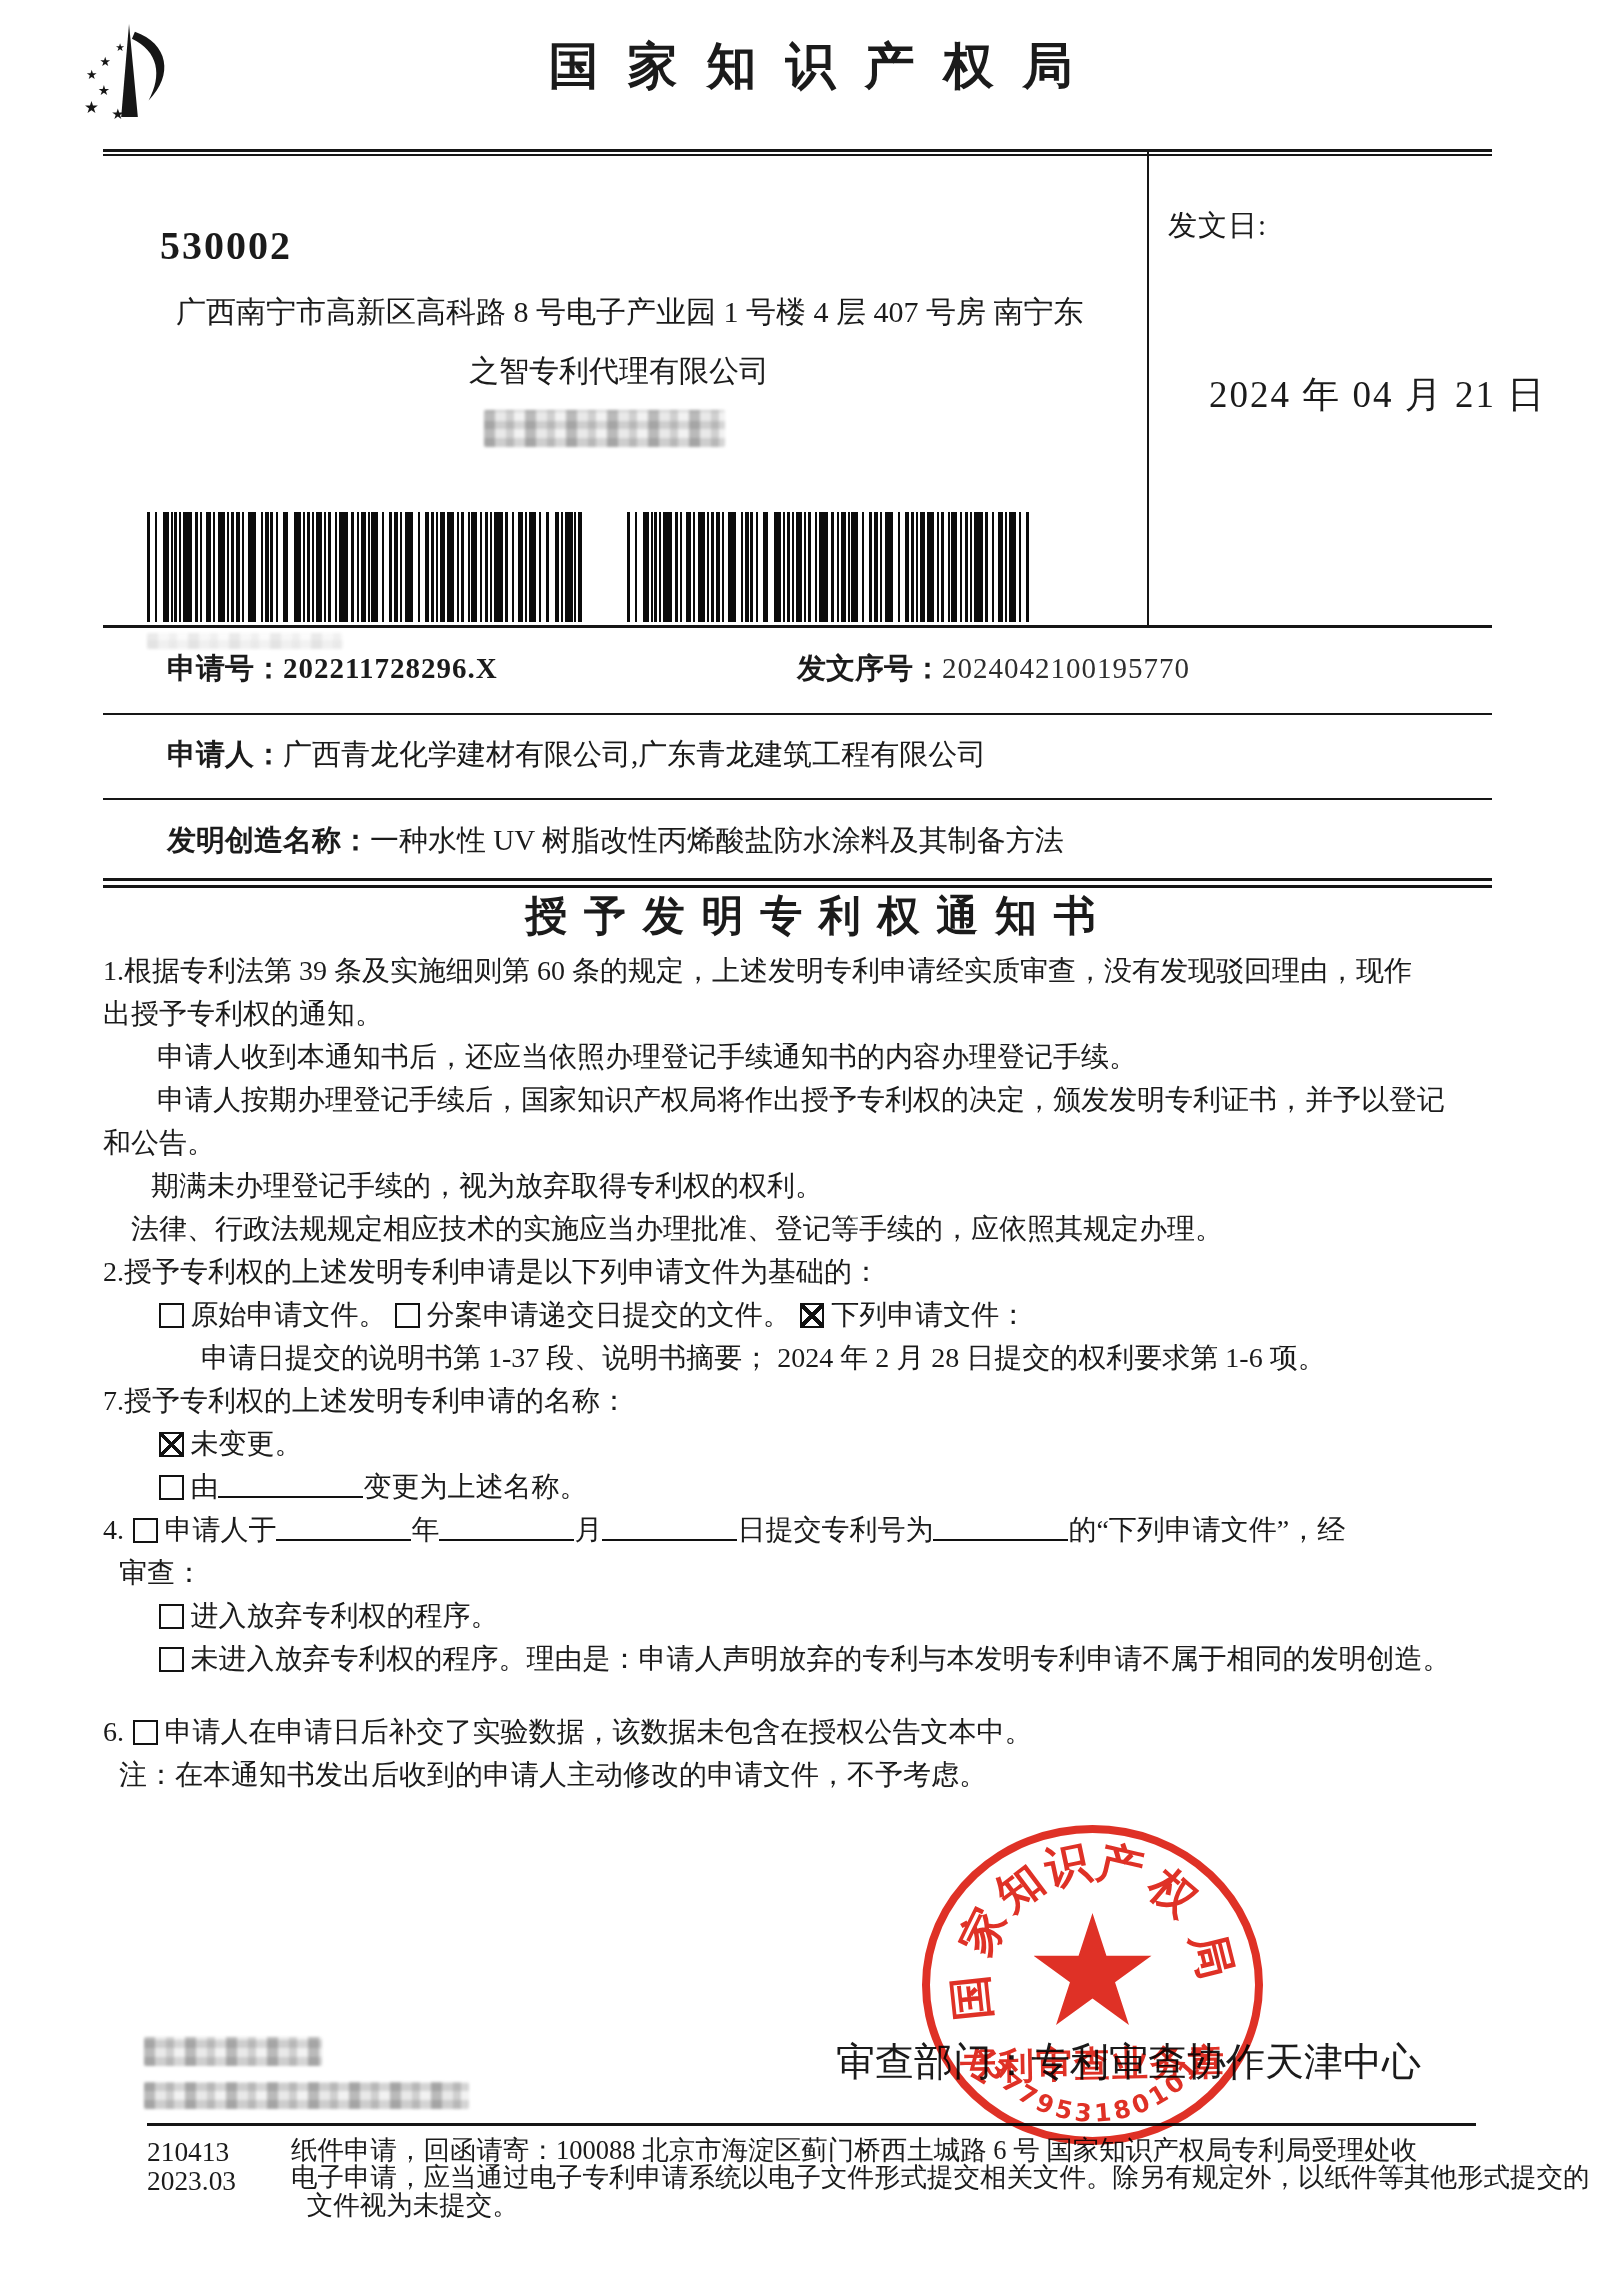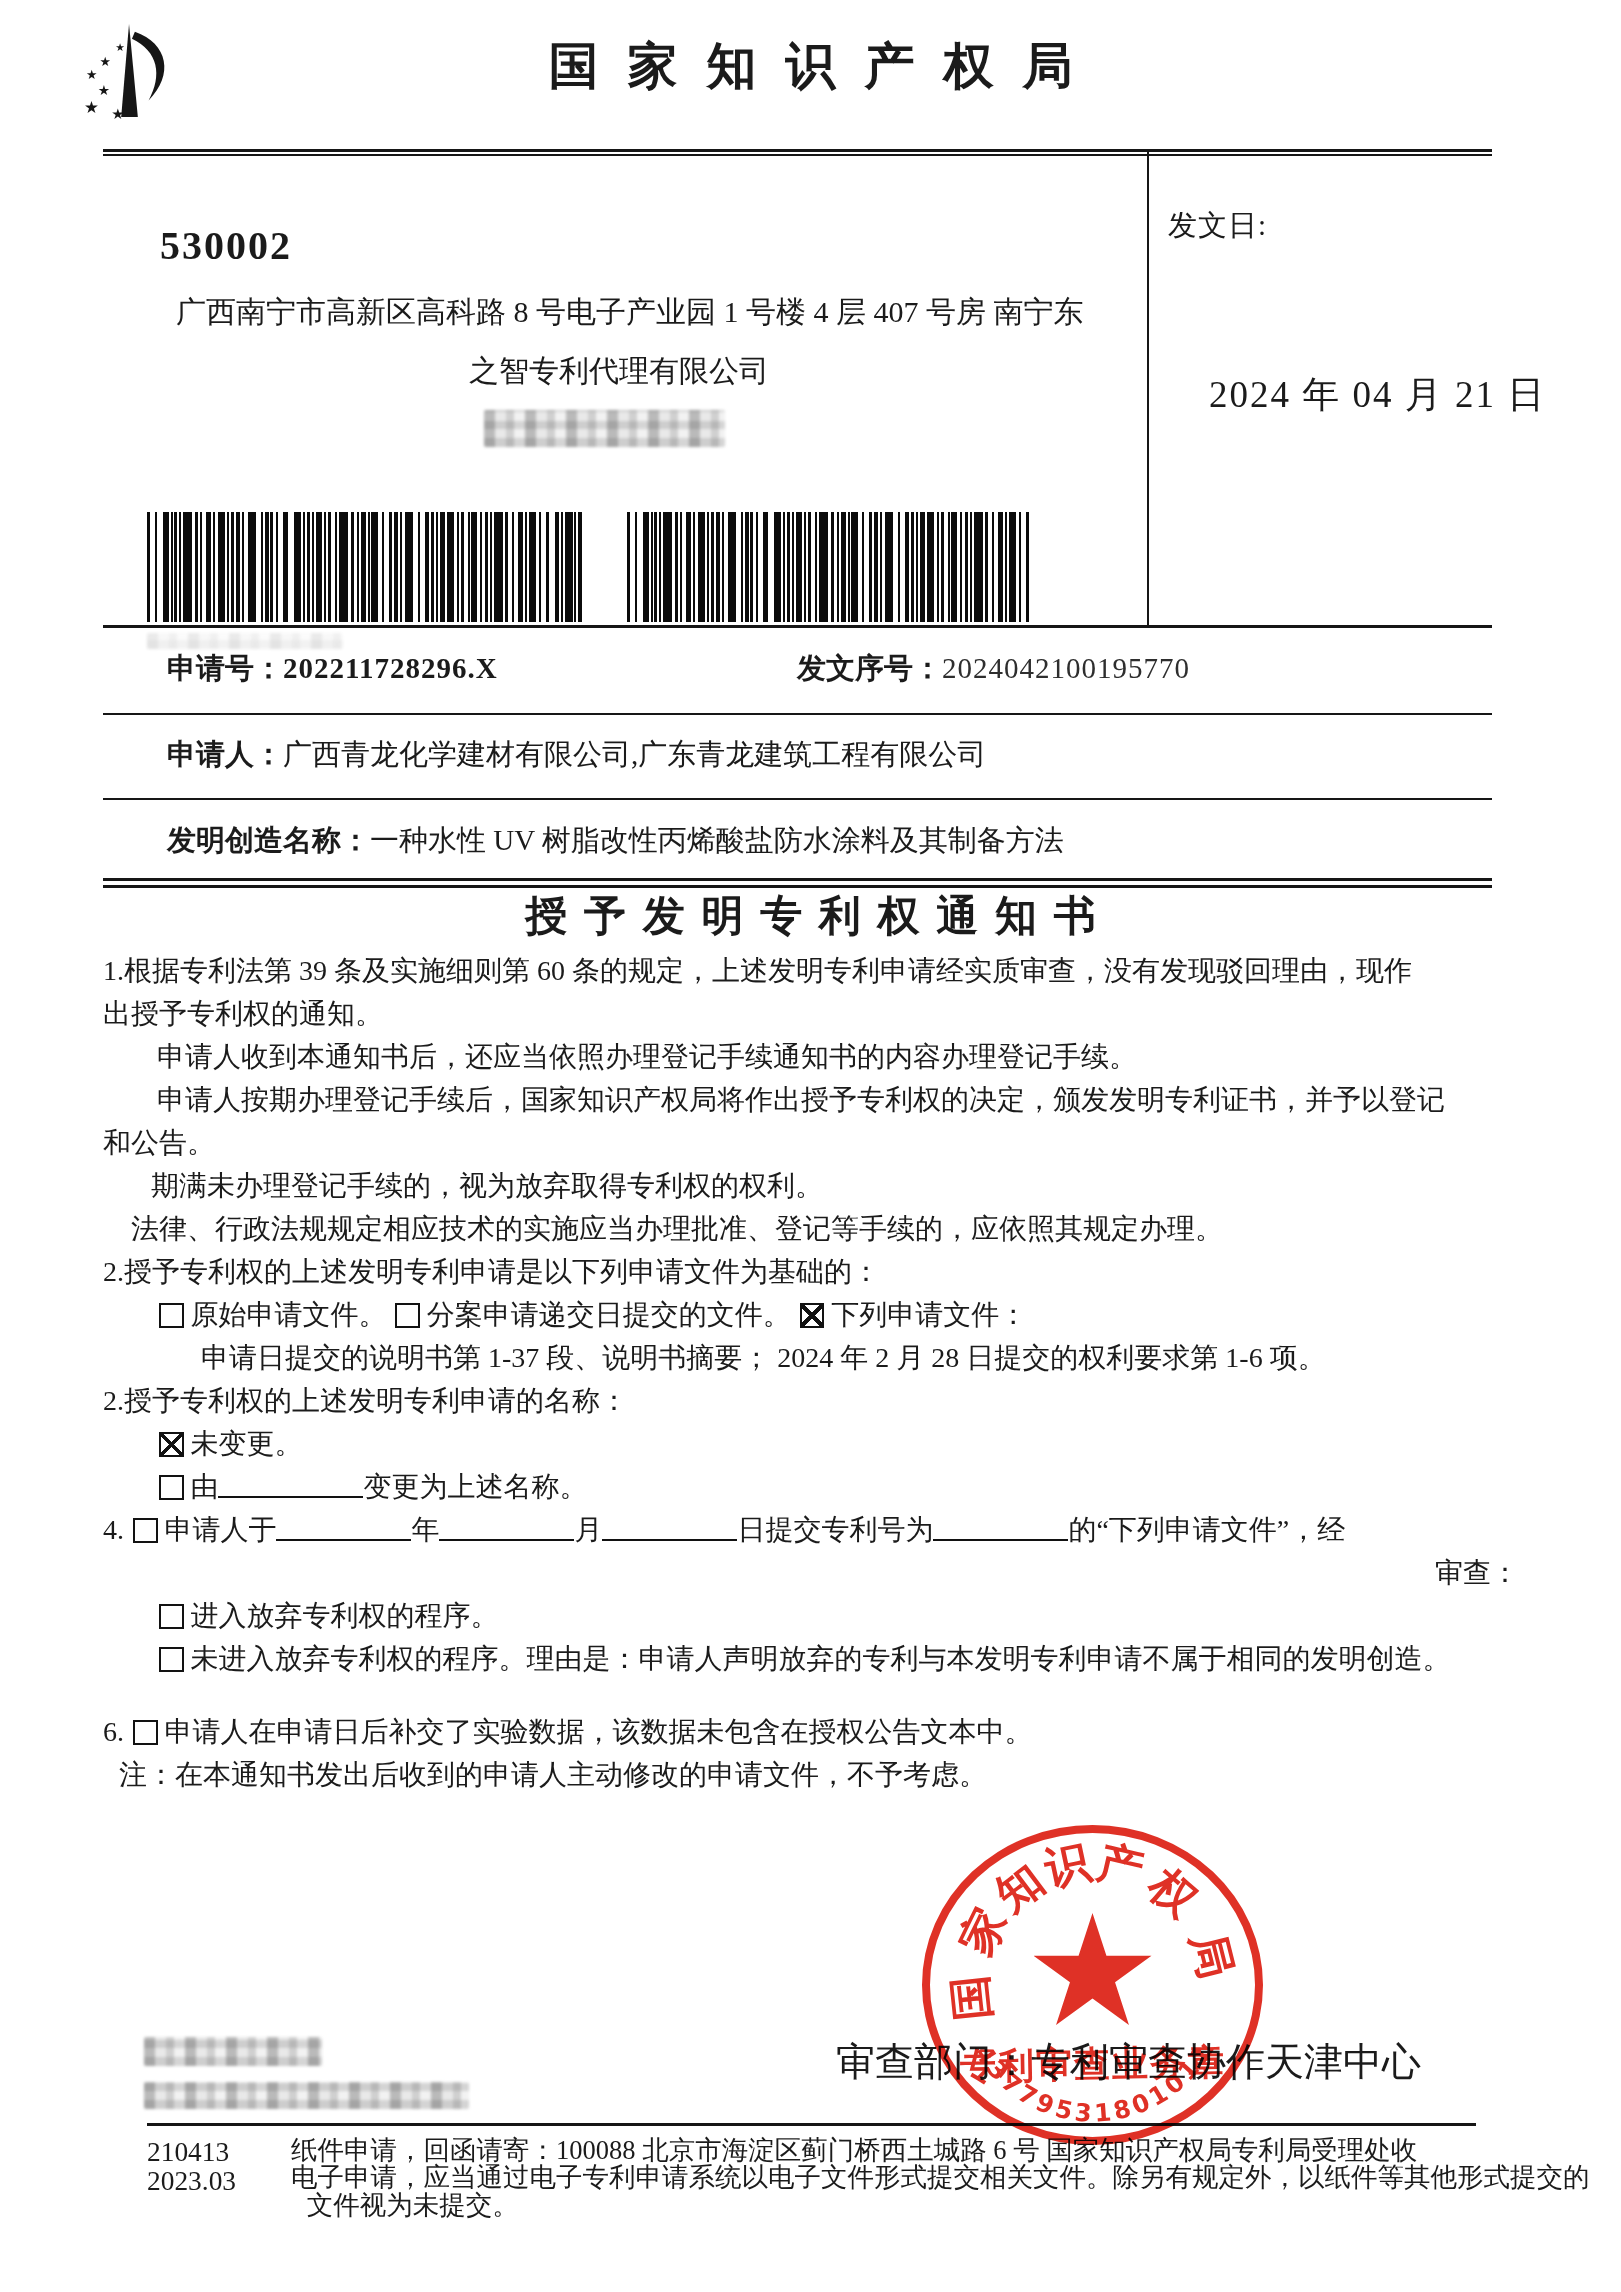--- a/index.html
+++ b/index.html
@@ -286,25 +286,25 @@
       <div class="nline" style="margin-left: 0px;"><span>1.根据专利法第 39 条及实施细则第 60 条的规定，上述发明专利申请经实质审查，没有发现驳回理由，现作</span></div>
       <div class="nline" style="margin-left: 0px;"><span>出授予专利权的通知。</span></div>
       <div class="nline" style="margin-left: 54px;"><span>申请人收到本通知书后，还应当依照办理登记手续通知书的内容办理登记手续。</span></div>
       <div class="nline" style="margin-left: 54px;"><span>申请人按期办理登记手续后，国家知识产权局将作出授予专利权的决定，颁发发明专利证书，并予以登记</span></div>
       <div class="nline" style="margin-left: 0px;"><span>和公告。</span></div>
       <div class="nline" style="margin-left: 48px;"><span>期满未办理登记手续的，视为放弃取得专利权的权利。</span></div>
       <div class="nline" style="margin-left: 28px;"><span>法律、行政法规规定相应技术的实施应当办理批准、登记等手续的，应依照其规定办理。</span></div>
       <div class="nline" style="margin-left: 0px;"><span>2.授予专利权的上述发明专利申请是以下列申请文件为基础的：</span></div>
       <div class="nline" style="margin-left: 54px;"><span class="cb"></span><span>原始申请文件。 </span><span class="cb"></span><span>分案申请递交日提交的文件。 </span><span class="cb x"></span><span>下列申请文件：</span></div>
       <div class="nline" style="margin-left: 98px;"><span>申请日提交的说明书第 1-37 段、说明书摘要； 2024 年 2 月 28 日提交的权利要求第 1-6 项。</span></div>
-      <div class="nline" style="margin-left: 0px;"><span>2.授予专利权的上述发明专利申请的名称：</span></div>
+      <div class="nline" style="margin-left: 0px;"><span>7.授予专利权的上述发明专利申请的名称：</span></div>
       <div class="nline" style="margin-left: 54px;"><span class="cb x"></span><span>未变更。</span></div>
       <div class="nline" style="margin-left: 54px;"><span class="cb"></span><span>由</span><span class="blank" style="width: 145px;"></span><span>变更为上述名称。</span></div>
       <div class="nline" style="margin-left: 0px;"><span>4. </span><span class="cb"></span><span>申请人于</span><span class="blank" style="width: 135px;"></span><span>年</span><span class="blank" style="width: 135px;"></span><span>月</span><span class="blank" style="width: 135px;"></span><span>日提交专利号为</span><span class="blank" style="width: 135px;"></span><span>的“下列申请文件”，经</span></div>
-      <div class="nline" style="margin-left: 4px; text-align: right;"><span>审查：</span></div>
+      <div class="nline" style="margin-left: 16px;"><span>审查：</span></div>
       <div class="nline" style="margin-left: 54px;"><span class="cb"></span><span>进入放弃专利权的程序。</span></div>
       <div class="nline" style="margin-left: 54px;"><span class="cb"></span><span>未进入放弃专利权的程序。理由是：申请人声明放弃的专利与本发明专利申请不属于相同的发明创造。</span></div>
       <div class="nline" style="margin-left: 0px; margin-top: 30px;"><span>6. </span><span class="cb"></span><span>申请人在申请日后补交了实验数据，该数据未包含在授权公告文本中。</span></div>
       <div class="nline" style="margin-left: 16px;"><span>注：在本通知书发出后收到的申请人主动修改的申请文件，不予考虑。</span></div>
     </div>
 
   <div class="abs dept-line">
     <span>审查部门：</span><span>专利审查协作天津中心</span>
   </div>
 

